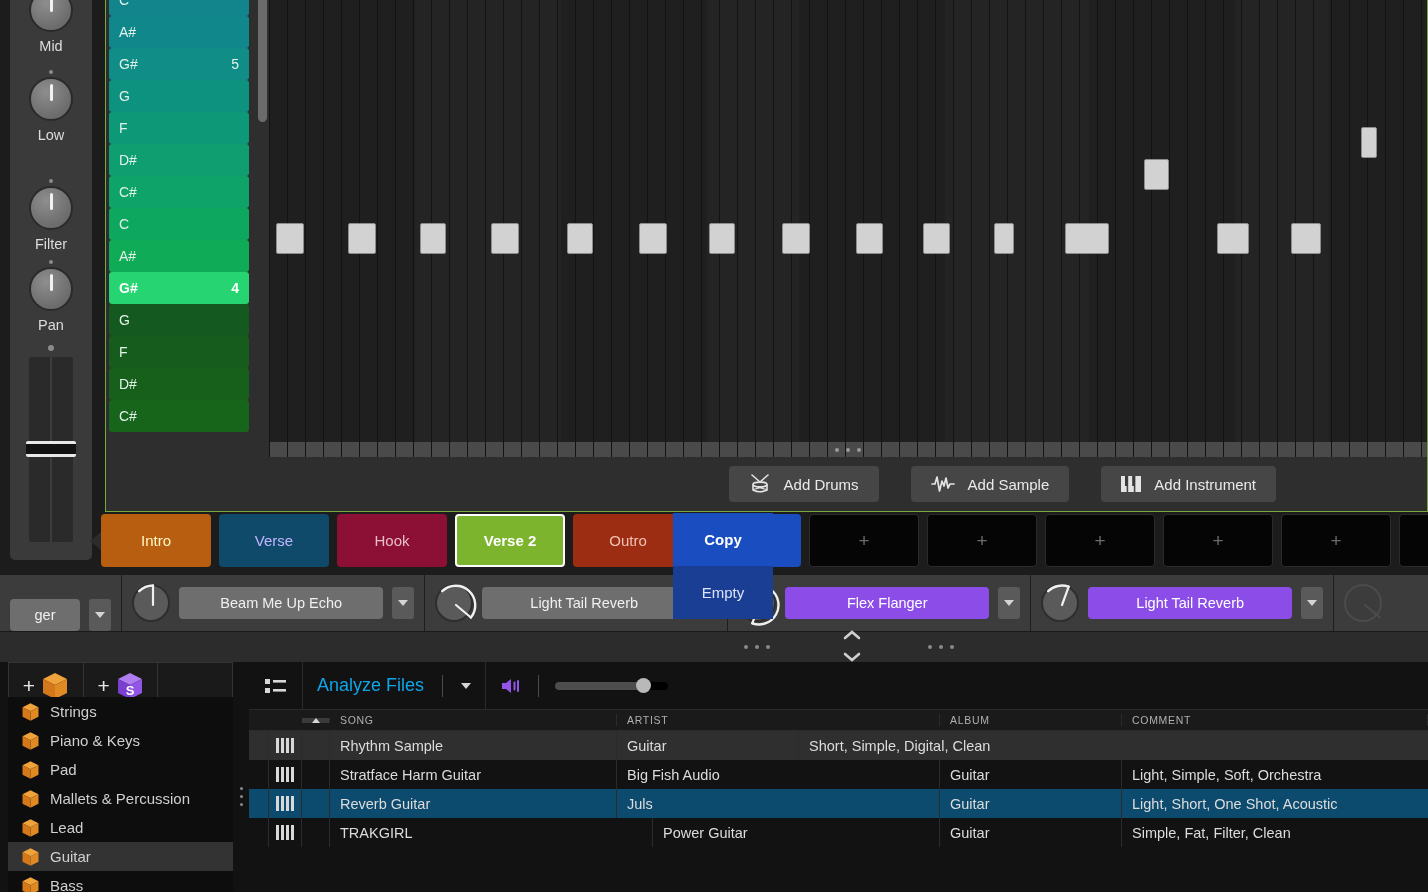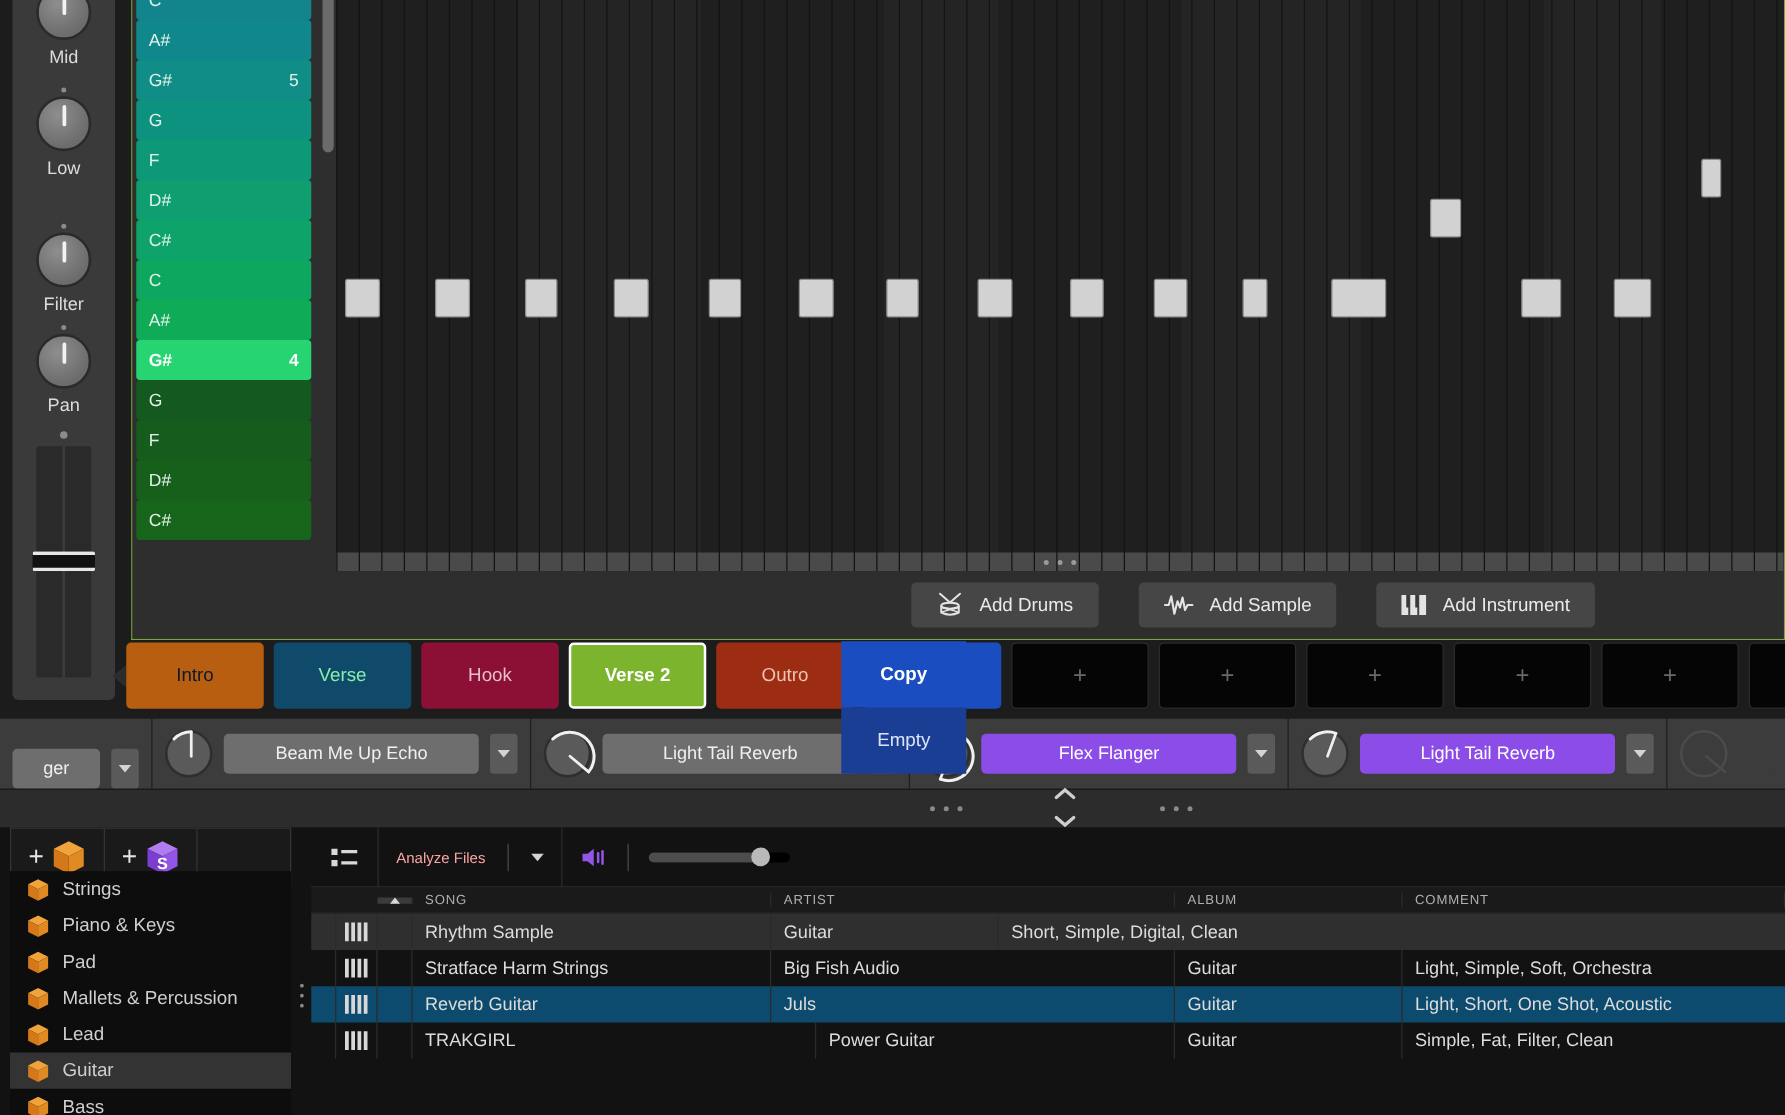--- a/index.html
+++ b/index.html
@@ -443,24 +443,24 @@
           <span>Add Instrument</span>
         </div>
       </div>
   </div>
 
   <div class="sect-row">
     <div class="scroll-arrow">
       <div class="tri-l"></div>
     </div>
     <div id="sections" style="display:flex">
-        <div class="sect" style="background: rgb(184, 94, 17); color: #0f172a;">
+        <div class="sect" style="background: rgb(184, 94, 17); color: #fef9c3;">
           <span>Intro</span>
         </div>
-        <div class="sect" style="background: rgb(16, 74, 107); color: #86efac;">
+        <div class="sect" style="background: rgb(16, 74, 107); color: #c4b5fd;">
           <span>Verse</span>
         </div>
         <div class="sect" style="background: rgb(140, 15, 53); color: rgb(232, 191, 204);">
           <span>Hook</span>
         </div>
         <div class="sect active" style="background: rgb(124, 180, 46); color: rgb(255, 255, 255);">
           <span>Verse 2</span>
         </div>
         <div class="sect" style="background: rgb(156, 45, 18); color: rgb(239, 195, 180);">
           <span>Outro</span>
@@ -662,21 +662,21 @@
     <div class="tbl-toolbar">
       <div class="tb-cell" style="padding:0 16px">
         <svg width="21" height="16" viewBox="0 0 21 16">
           <rect x="0" y="1" width="5" height="5" fill="#d8d8d8"></rect>
           <rect x="0" y="10" width="5" height="5" fill="#d8d8d8"></rect>
           <rect x="8" y="2" width="13" height="2.6" fill="#d8d8d8"></rect>
           <rect x="8" y="11" width="13" height="2.6" fill="#d8d8d8"></rect>
         </svg>
       </div>
       <div class="tb-cell" style="gap:18px">
-        <span style="font-size:12px;color:#fca5a5">Analyze Files</span>
+        <span style="font-size:18px;color:#0ea5e9">Analyze Files</span>
         <span style="width:1px;height:22px;background:#4a4a4a;display:block"></span>
         <span class="caret-d"></span>
       </div>
       <div class="tb-cell" style="gap:16px;border-right:none">
         <svg width="22" height="18" viewBox="0 0 22 18">
           <path d="M2 6 H6 L11 2 V16 L6 12 H2 Z" fill="#9355e8"></path>
           <path d="M14.5 5.5 V12.5" stroke="#9355e8" stroke-width="2" stroke-linecap="round"></path>
           <path d="M18 4 V14" stroke="#9355e8" stroke-width="2" stroke-linecap="round"></path>
         </svg>
         <span style="width:1px;height:22px;background:#4a4a4a;display:block"></span>
@@ -718,21 +718,21 @@
           <div class="td" style="width:20px"></div>
           <div class="td icon" style="width:33px">
             <span class="pk">
               <i style="height:15px"></i>
               <i style="height:15px"></i>
               <i style="height:15px"></i>
               <i style="height:15px"></i>
             </span>
           </div>
           <div class="td" style="width:28px"></div>
-          <div class="td" style="width:287px">Stratface Harm Strings</div>
+          <div class="td" style="width:287px">Stratface Harm Guitar</div>
           <div class="td" style="width:323px">Big Fish Audio</div>
           <div class="td" style="width:182px">Guitar</div>
           <div class="td" style="width:306px;border-right:none">Light, Simple, Soft, Orchestra</div>
         </div>
         <div class="trow odd" style="top: 127px;">
           <div class="td" style="width:20px"></div>
           <div class="td icon" style="width:33px">
             <span class="pk">
               <i style="height:15px"></i>
               <i style="height:15px"></i>

